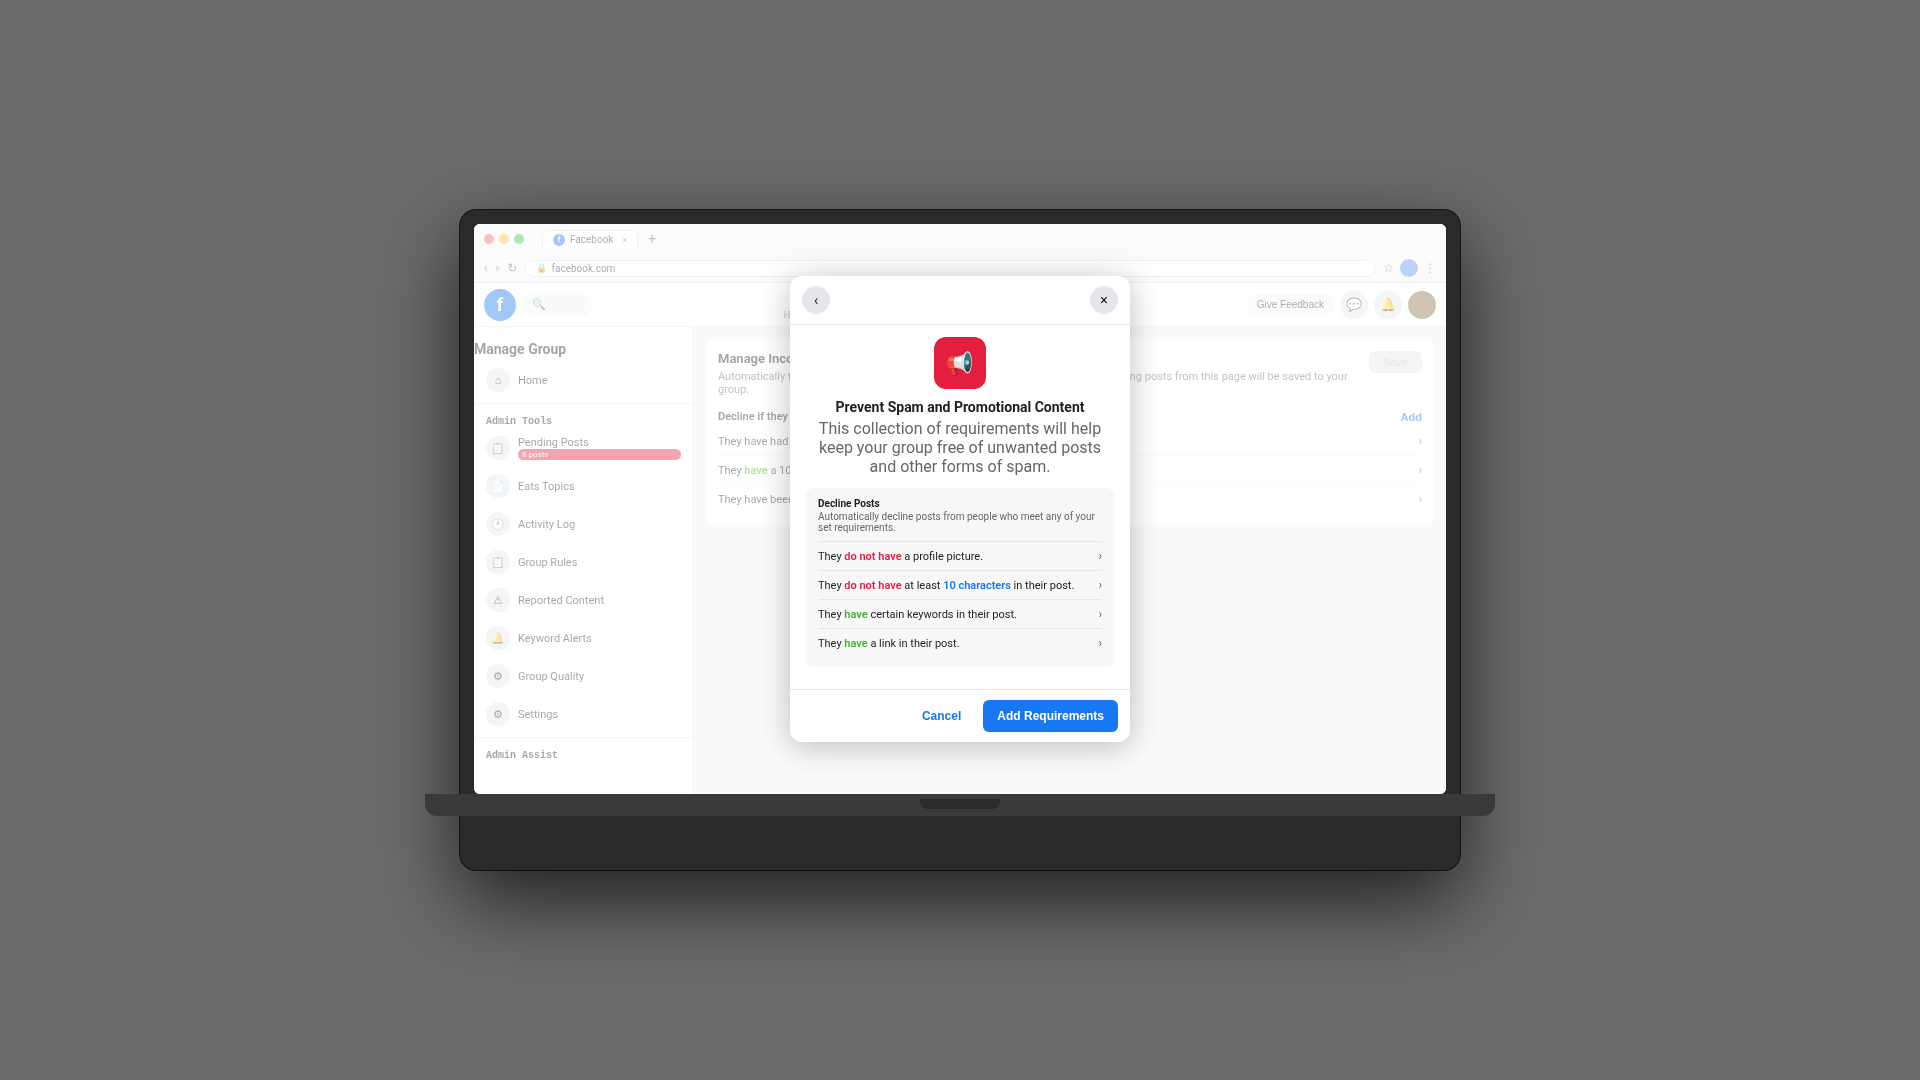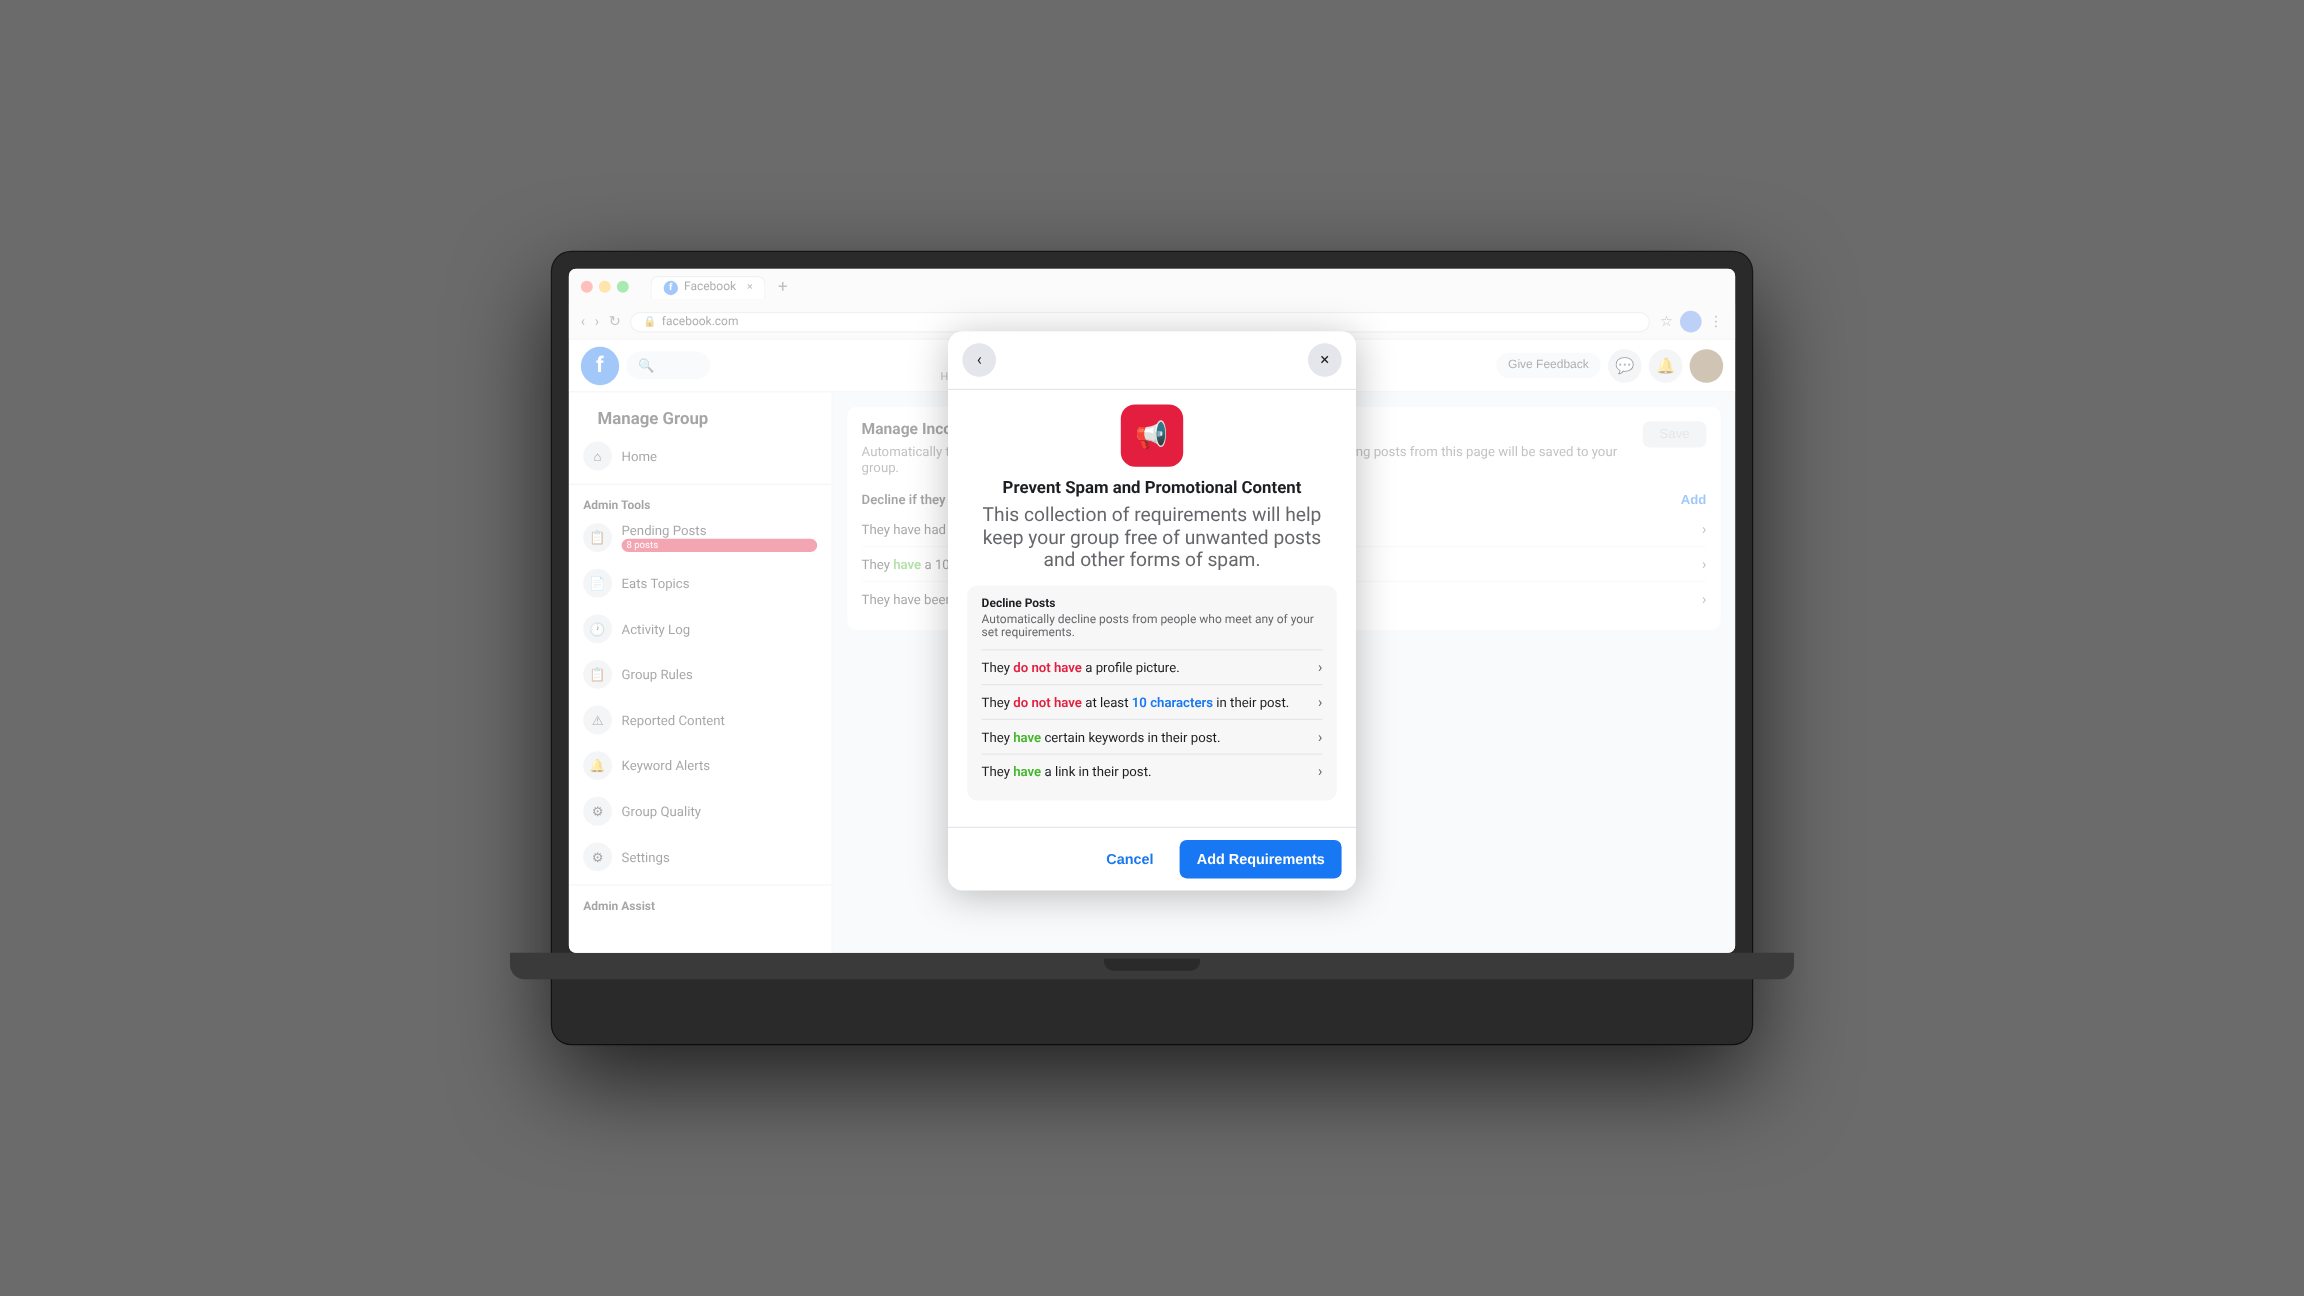--- a/index.html
+++ b/index.html
@@ -224,21 +224,21 @@
       flex-shrink: 0;
       background: white;
       border-right: 1px solid #e4e6eb;
       overflow-y: auto;
       padding: 8px 0;
     }
     .sidebar-title {
       font-size: 14px;
       font-weight: 700;
       color: #1c1e21;
-      padding: 6px 24px 4px;
+      padding: 6px 0 4px;
     }
     .group-selector {
       display: flex;
       align-items: center;
       padding: 6px 12px;
       gap: 8px;
       cursor: pointer;
     }
     .group-avatar {
       width: 32px; height: 32px;
@@ -250,20 +250,21 @@
     .group-name { font-size: 11px; font-weight: 600; color: #1c1e21; }
     .group-type { font-size: 9px; color: #65676b; display: flex; align-items: center; gap: 2px; }
     .dropdown-icon { color: #65676b; font-size: 10px; }
 
     .sidebar-section-header {
       font-size: 10px;
       font-weight: 700;
       color: #1c1e21;
       padding: 8px 12px 2px;
       text-transform: none;
+      font-family: Liberation Mono, monospace;
     }
     .sidebar-item {
       display: flex;
       align-items: center;
       padding: 7px 12px;
       gap: 8px;
       cursor: pointer;
       font-size: 11px;
       color: #1c1e21;
     }

